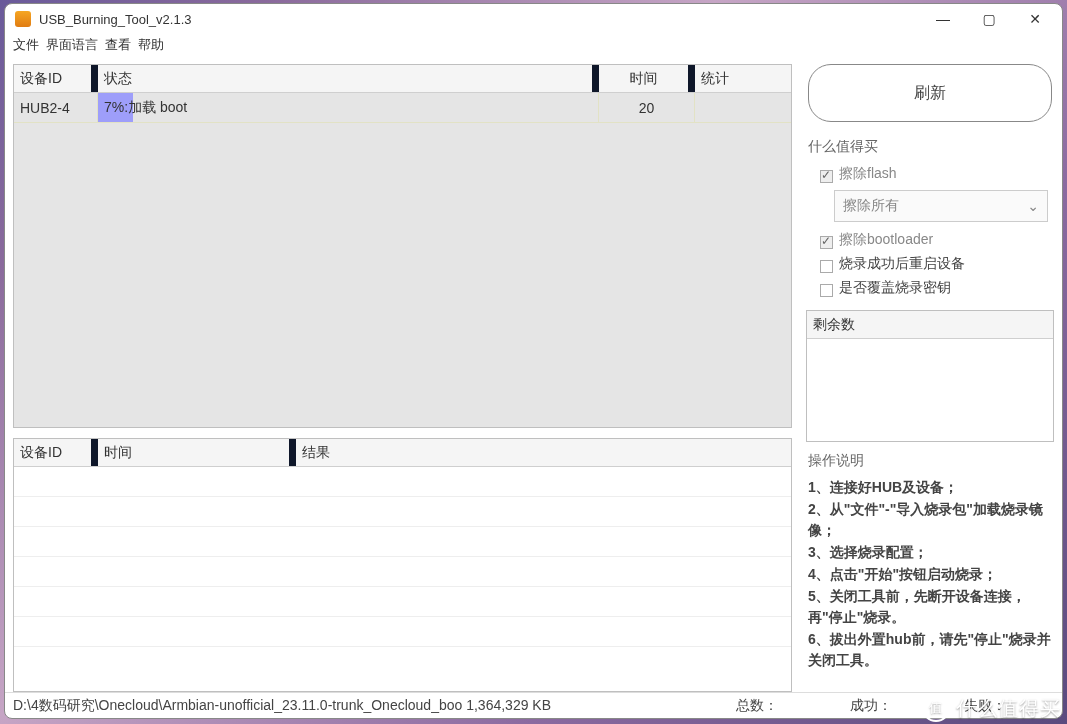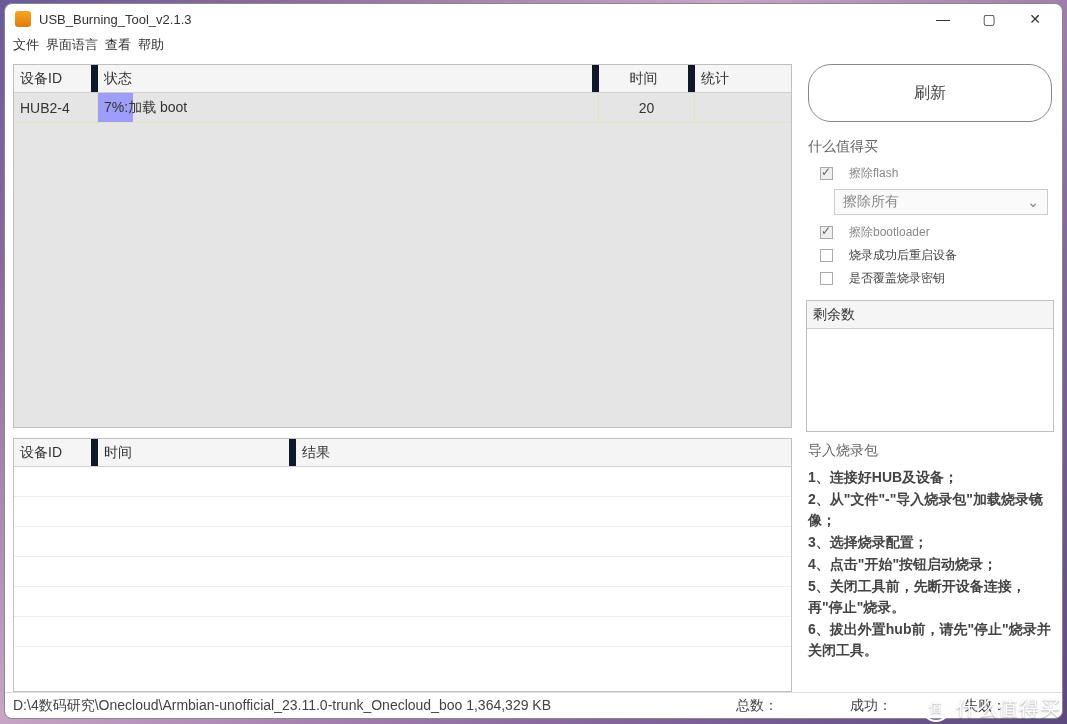--- a/index.html
+++ b/index.html
@@ -127,35 +127,35 @@
     border: 1px solid #0078d4;
     background: #fff;
     color: #0078d4;
     font-size: 16px;
     cursor: pointer;
   }
   .btn.secondary { border-color: #888; color: #444; border-radius: 23px; }
   .group { padding: 4px 2px 10px; }
   .group-title { font-size: 14px; color: #666; margin-bottom: 6px; }
   .opt {
-    display: flex; align-items: center; gap: 16px;
-    font-size: 12px; color: #888; padding: 3px 4px 3px 12px;
+    display: flex; align-items: flex-end; gap: 6px;
+    font-size: 14px; color: #888; padding: 3px 4px 3px 12px;
   }
   .opt.enabled { color: #444; }
   .chk {
     width: 13px; height: 13px; border: 1px solid #aaa; background: #eee;
     display: inline-block; position: relative;
   }
   .chk.checked::after {
     content: "✓"; position: absolute; top: -3px; left: 0; font-size: 12px; color: #666;
   }
   .chk.unchecked { background: #fff; }
   .sel {
     margin: 4px 4px 6px 26px;
-    height: 26px;
+    height: 32px;
     border: 1px solid #ccc;
     display: flex; align-items: center; justify-content: space-between;
     padding: 0 8px;
     color: #888;
     background: #fafafa;
     font-size: 14px;
   }
   .keygrid {
     border: 1px solid #bfbfbf;
     height: 132px;
@@ -296,21 +296,21 @@
         </div>
       </div>
 
       <div class="keygrid">
         <div class="gridhead">
           <div class="gcell" style="width:70px">剩余数</div>
         </div>
       </div>
 
       <div class="instr">
-        <div class="group-title">导入烧录包</div>
+        <div class="group-title">操作说明</div>
         <div class="it">1、连接好HUB及设备；</div>
         <div class="it">2、从"文件"-"导入烧录包"加载烧录镜像；</div>
         <div class="it">3、选择烧录配置；</div>
         <div class="it">4、点击"开始"按钮启动烧录；</div>
         <div class="it">5、关闭工具前，先断开设备连接，再"停止"烧录。</div>
         <div class="it">6、拔出外置hub前，请先"停止"烧录并关闭工具。</div>
       </div>
     </div>
   </div>
 

